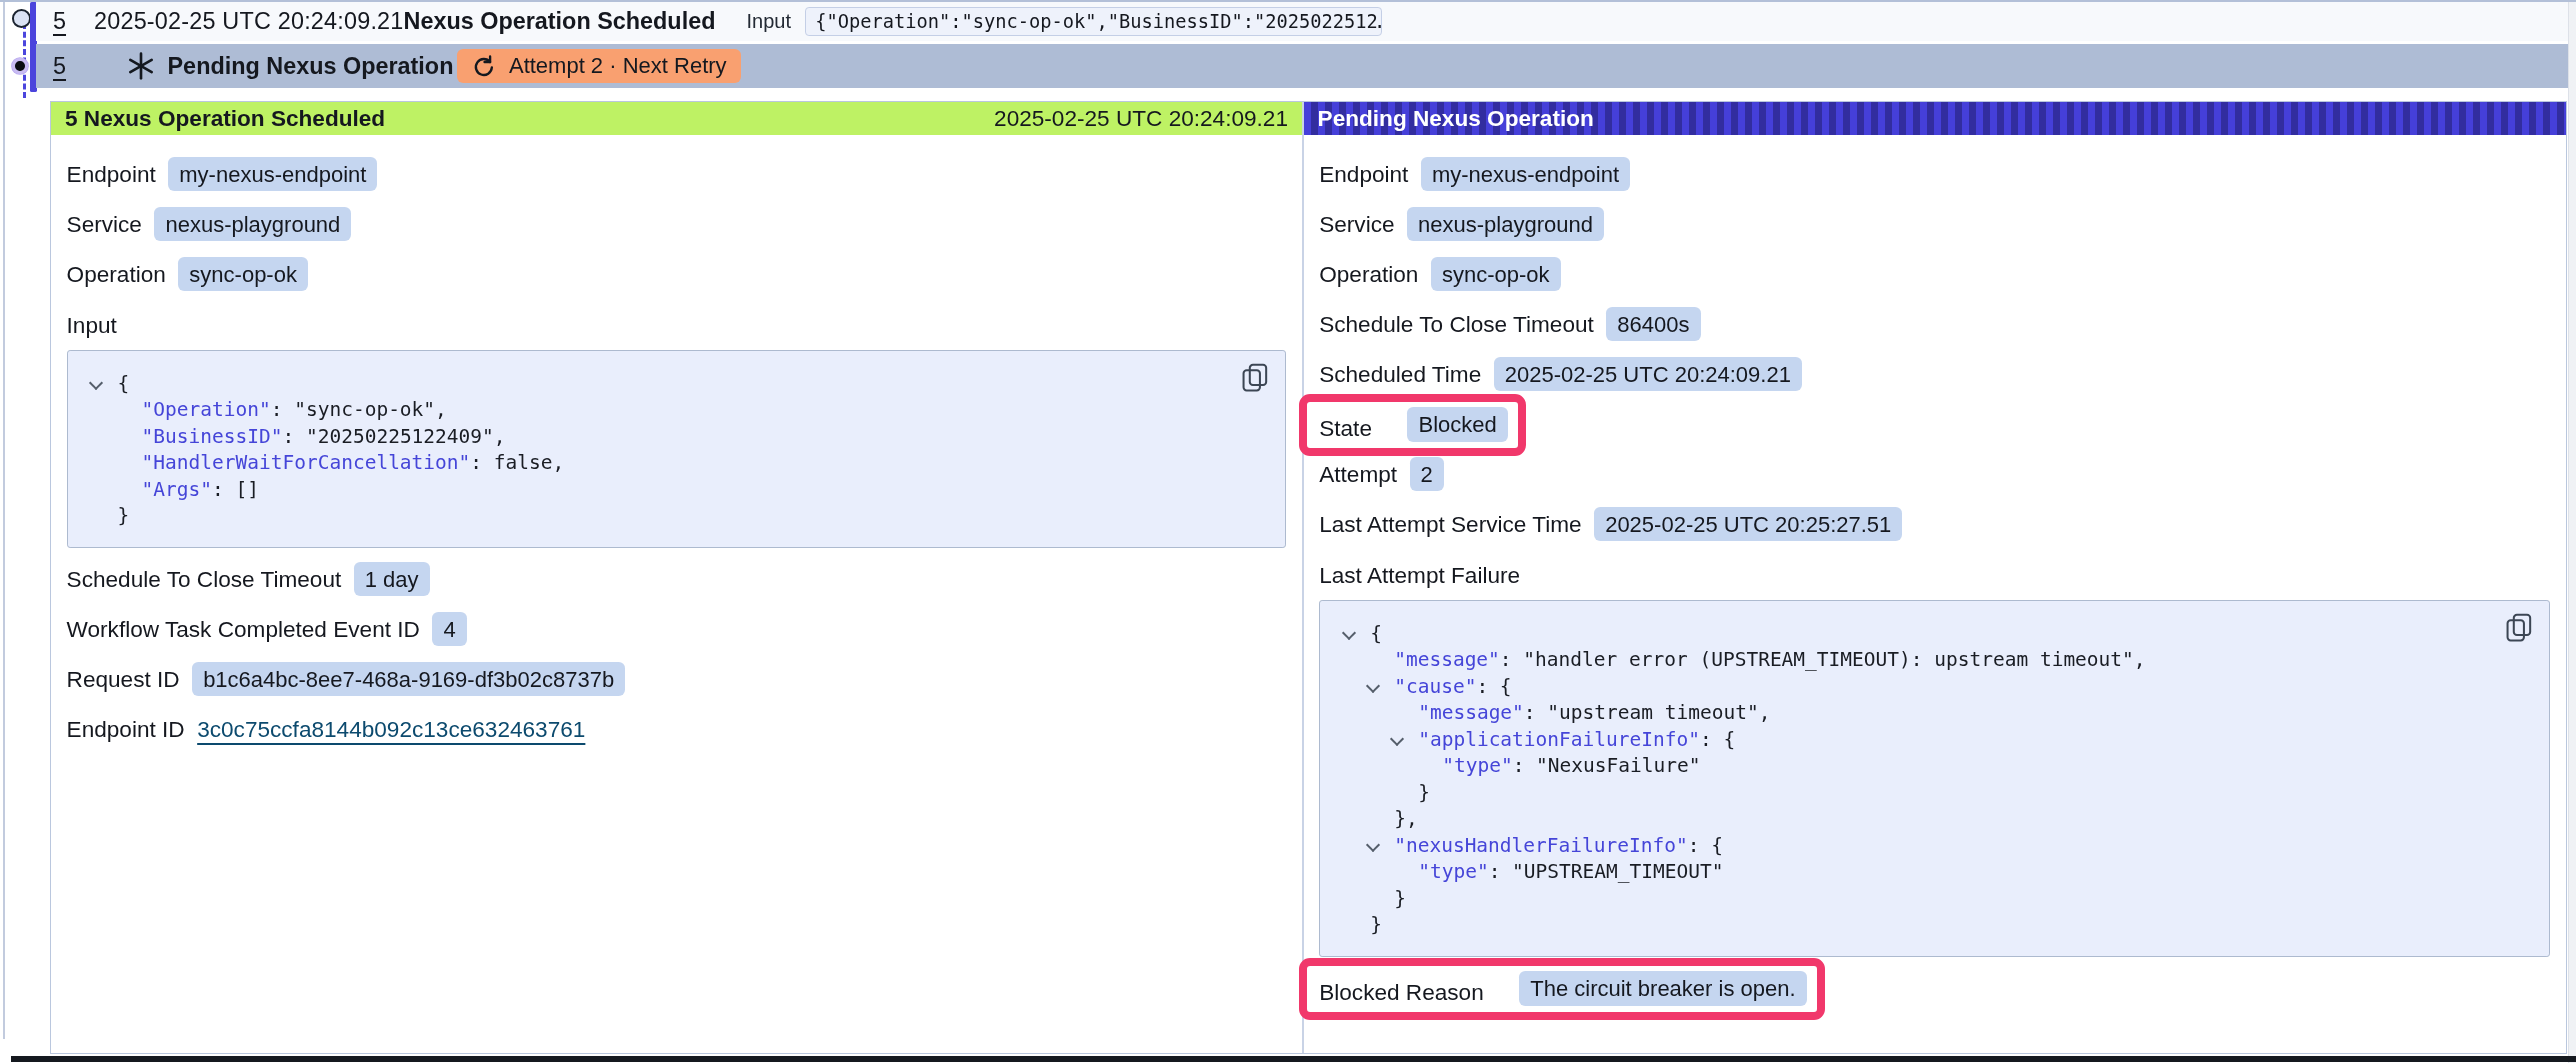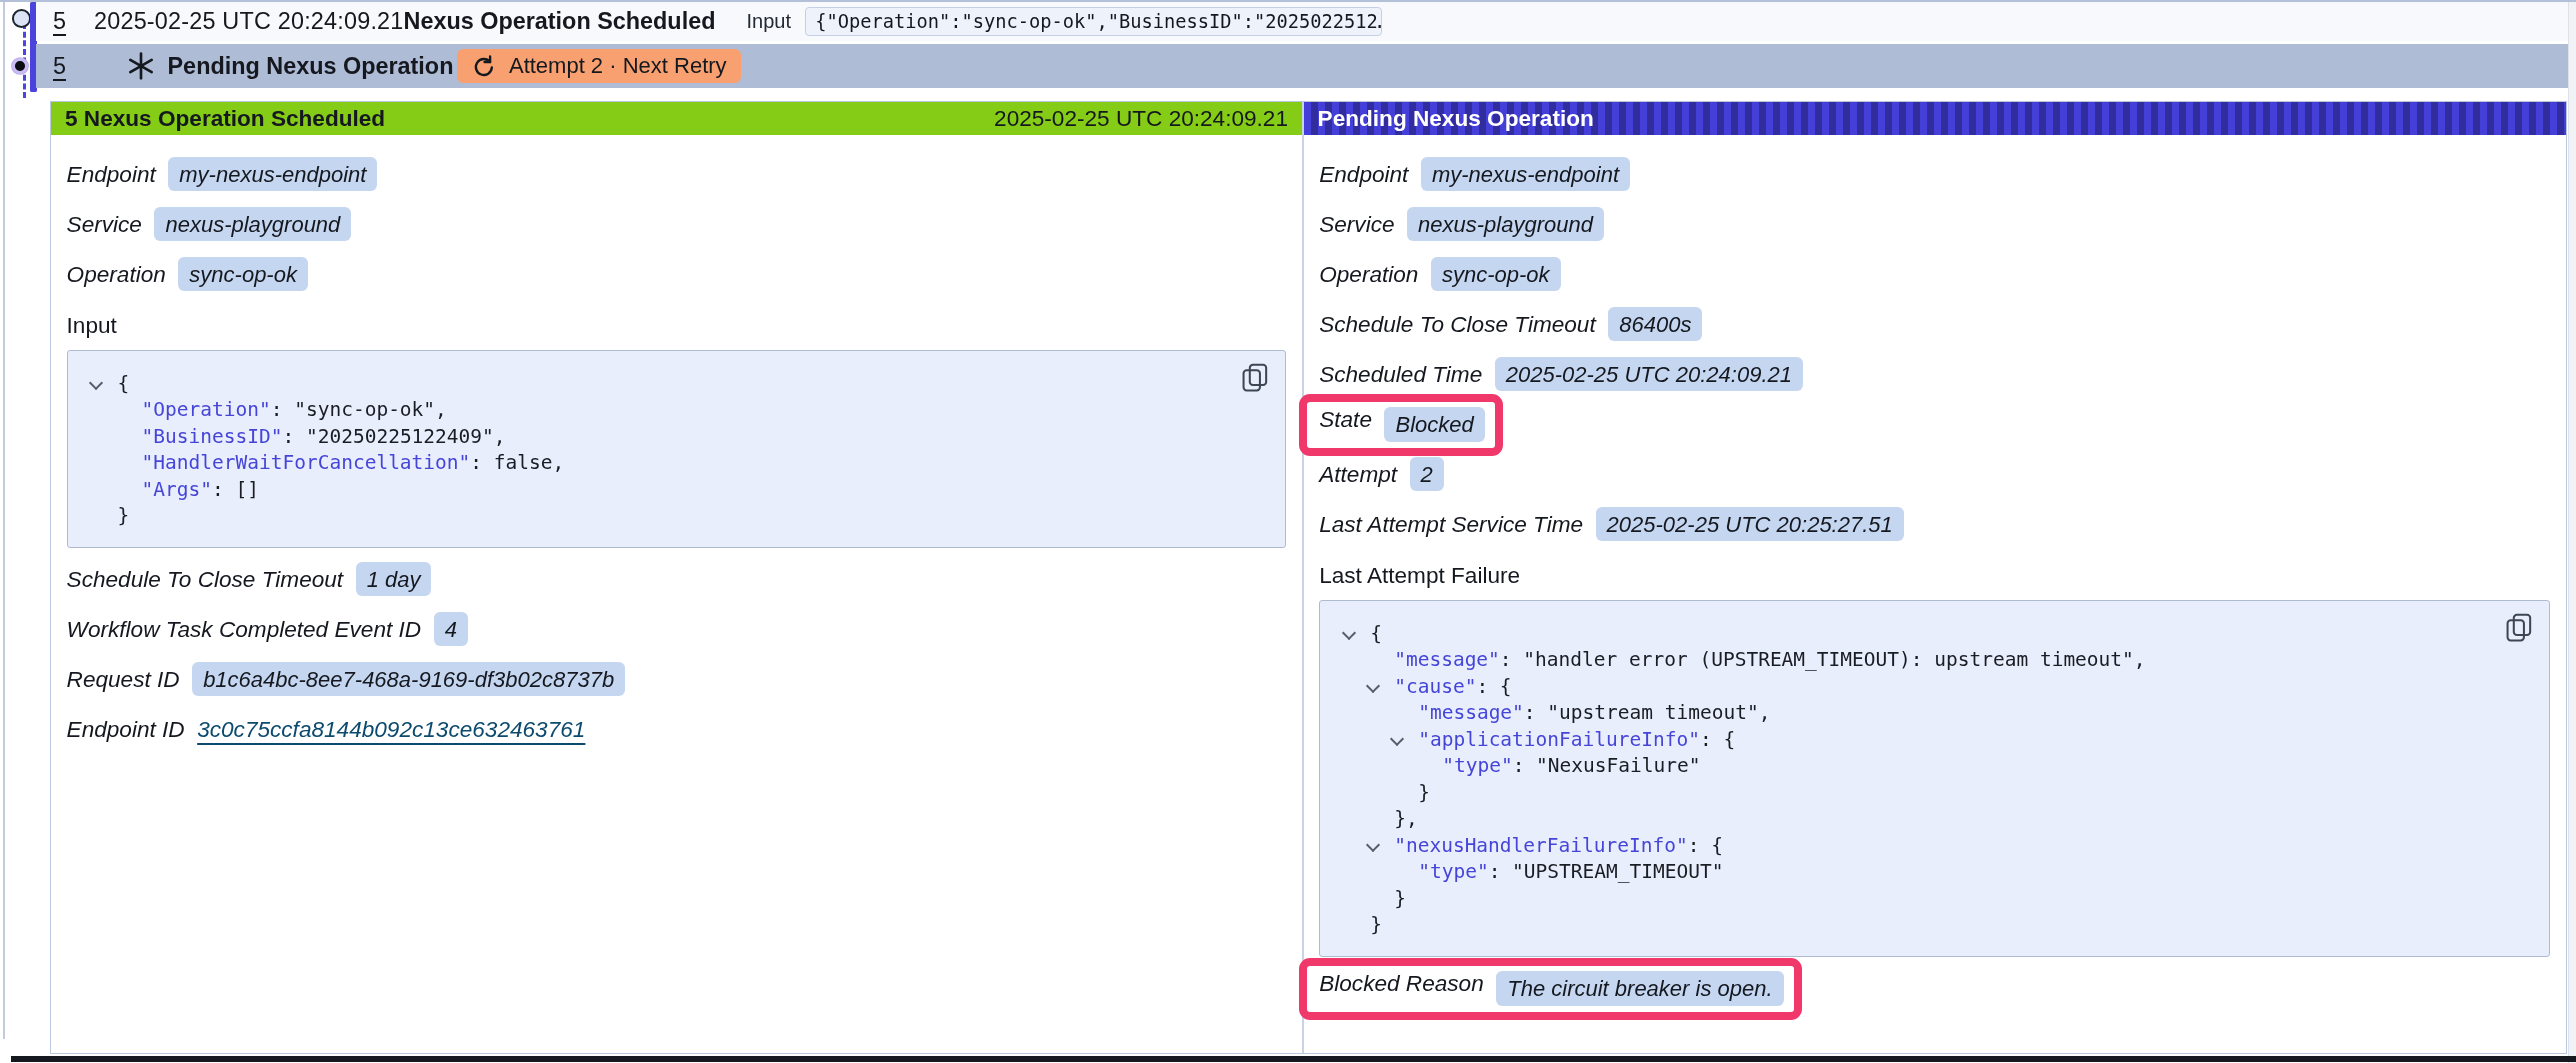--- a/index.html
+++ b/index.html
@@ -33,39 +33,39 @@
 
   
   .detail { position:absolute; left:50px; top:101px; width:2517px; height:953px; border:1.6px solid #bac7de; display:flex; background:#ffffff; }
   .pane { overflow:visible; }
   .pane-left { width:1251px; flex:0 0 1251px; }
   .pane-divider { width:1.6px; background:#c9d3e6; flex:0 0 1.6px; }
   .pane-right { flex:1; }
 
   .pane-header { height:33px; display:flex; align-items:center; justify-content:space-between; padding:0 14px; font-size:22.6px; }
   .pane-header .ph-title { font-weight:600; }
-  .pane-header-left { background:#84cc16; color:#15181f; }
+  .pane-header-left { background:#bef264; color:#15181f; }
   .pane-header-right { background:repeating-linear-gradient(90deg, #453fd9 0 7px, #322d9f 7px 14px); color:#ffffff; }
 
   .pane-body { padding:7.8px 15.6px 0 15.6px; }
 
-  .field-row { display:flex; align-items:center; margin-top:14px; height:36px;font-style:italic; }
+  .field-row { display:flex; align-items:center; margin-top:14px; height:36px; }
   .field-label { font-size:22.6px; color:#15181f; margin-right:12.5px; white-space:nowrap; }
   .chip { font-size:22px; background:#c5d6f0; border-radius:6.2px; padding:4.7px 11px; color:#15181f; white-space:nowrap; }
   .link-val { font-size:22.6px; color:#0c4a6e; text-decoration:underline; text-underline-offset:5.5px; cursor:pointer; }
 
   .section-label { font-size:22.6px; margin-top:20px; margin-bottom:11px; }
 
   .code-block { position:relative; background:#e9eefc; border:1.6px solid #adbacf; border-radius:3.1px; padding:20px 0 17px 0; }
   .code-line { position:relative; font-family:"DejaVu Sans Mono", monospace; font-size:19.5px; line-height:26.5px; color:#1a1d24; white-space:pre; }
   .code-line .key { color:#4545d8; }
   .chev { position:absolute; width:10px; height:10px; border-left:2.3px solid #555e6b; border-bottom:2.3px solid #555e6b; transform:rotate(-45deg); top:7px; cursor:pointer; }
   .copy-btn { position:absolute; top:12.5px; right:17px; width:26.5px; height:30px; cursor:pointer; }
 
-  .annotated { position:relative; display:inline-flex; align-items:flex-start; }
+  .annotated { position:relative; display:inline-flex; align-items:flex-end;gap:23px; }
   .annotated::before { content:""; position:absolute; left:-20px; right:-18.7px; top:-13.3px; bottom:-13.3px; border:8.6px solid #f1386b; border-radius:11px; pointer-events:none; }
 
   svg { display:block; }
 </style>
 </head>
 <body>
 
 <div class="top-border"></div>
 <div class="left-border"></div>
 <div class="right-gutter"></div>

